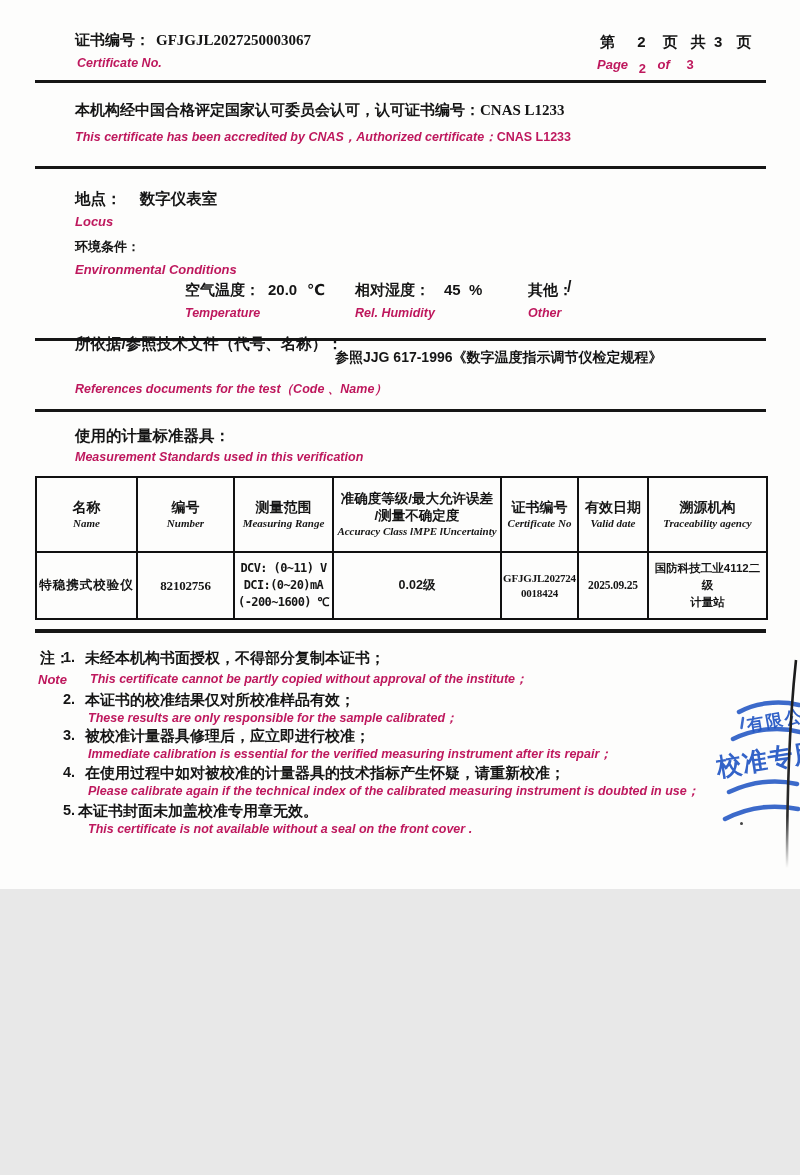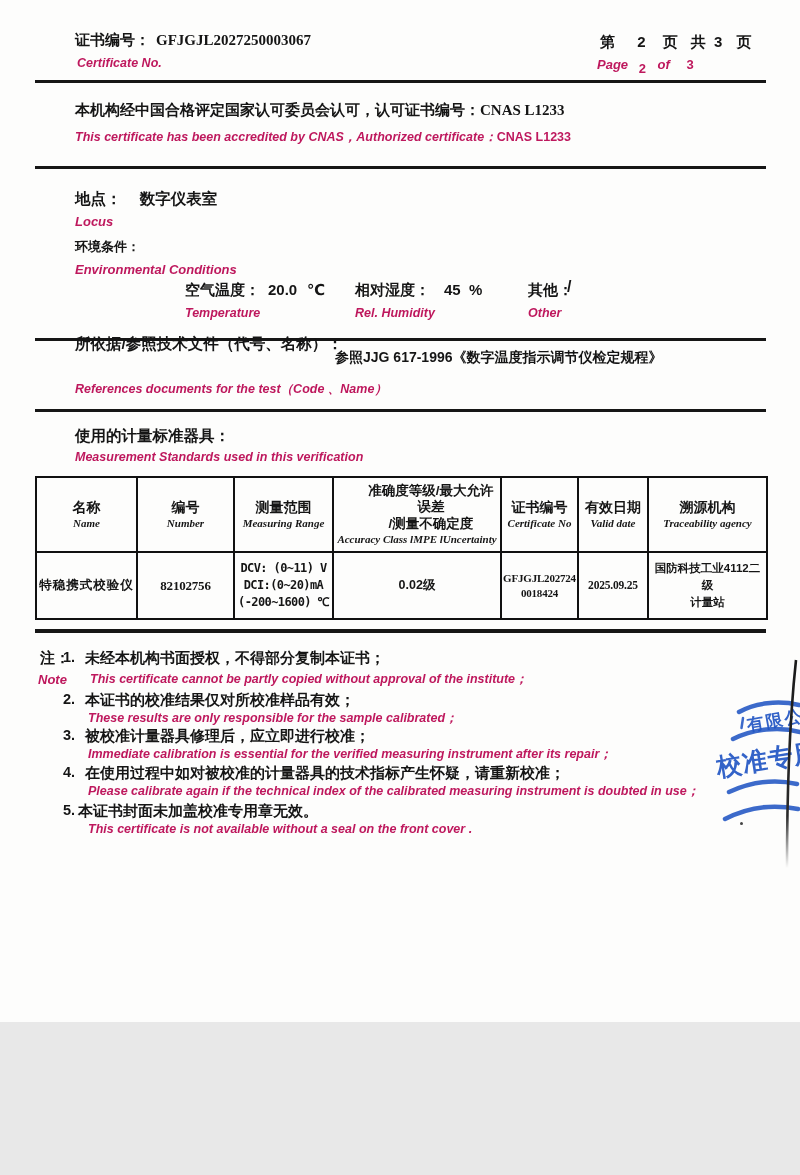--- a/index.html
+++ b/index.html
@@ -1,31 +1,31 @@
 <!DOCTYPE html>
 <html><head>
 <meta charset="utf-8">
 <style>
   html,body{margin:0;padding:0;background:#e8e8e8;}
   .page{
-    position:relative;width:800px;height:1022px;margin:0 auto;
+    position:relative;width:800px;height:889px;margin:0 auto;
     background:#fdfdfc;overflow:hidden;color:#151515;
     font-family:"Liberation Sans","DejaVu Sans",sans-serif;
   }
   .abs{position:absolute;white-space:nowrap;}
   .zh{font-weight:bold;font-family:"Liberation Sans","DejaVu Sans",sans-serif;}
   .en{font-style:italic;font-weight:bold;font-family:Liberation Sans, sans-serif;color:#be185d;}
   .en-upright{font-style:normal;}
   .rule{position:absolute;left:35px;width:731px;background:#161616;height:3px;}
   .mono{font-family:"Liberation Serif","DejaVu Serif",serif;font-weight:bold;}
   
   .std-table{position:absolute;left:35px;top:476px;border-collapse:collapse;table-layout:fixed;width:731px;}
   .std-table td{border:2px solid #111;text-align:center;vertical-align:middle;padding:2px 1px;}
   .th-zh{font-weight:bold;font-size:14px;line-height:1.25;}
-  .th-zh.small{font-size:13.5px;padding-left:28px;}
+  .th-zh.small{font-size:13.5px;}
   .th-en{font-style:italic;font-weight:bold;font-size:11px;font-family:"Liberation Serif","DejaVu Serif",serif;line-height:1.2;}
   .cell-zh{font-weight:bold;font-size:12.5px;line-height:1.45;}
   .cell-num{font-weight:bold;font-size:12px;font-family:"Liberation Serif","DejaVu Serif",serif;line-height:1.35;letter-spacing:-0.2px;}
   .range-line{font-weight:bold;font-size:12px;font-family:"DejaVu Sans Mono","Liberation Mono",monospace;line-height:1.4;letter-spacing:-0.6px;}
   .stamp-svg{position:absolute;left:703px;top:678px;}
   .edge-svg{position:absolute;left:778px;top:656px;}
   .dot{position:absolute;left:740px;top:822px;width:3px;height:3px;background:#444;border-radius:50%;}
 </style>
 </head>
 <body>

